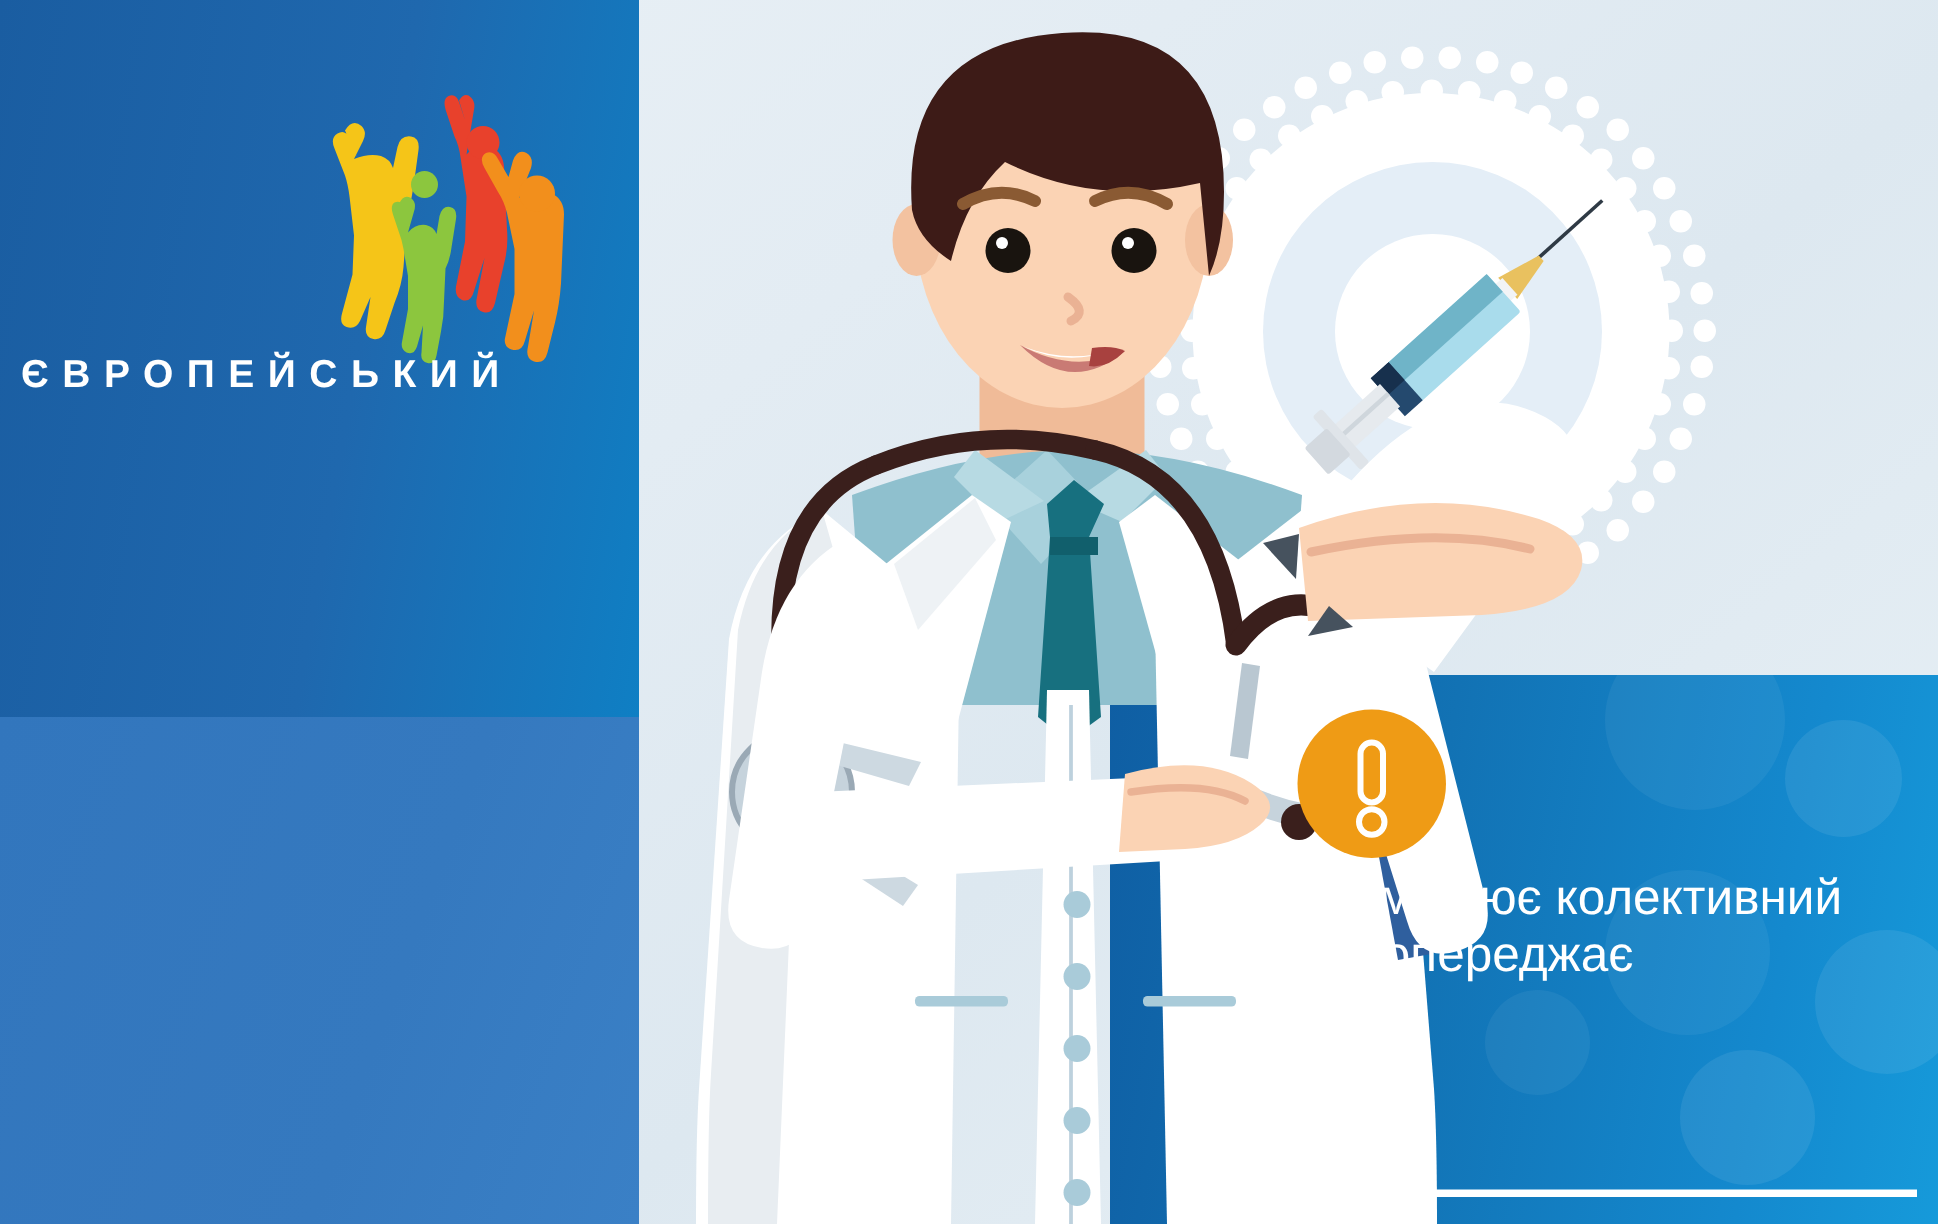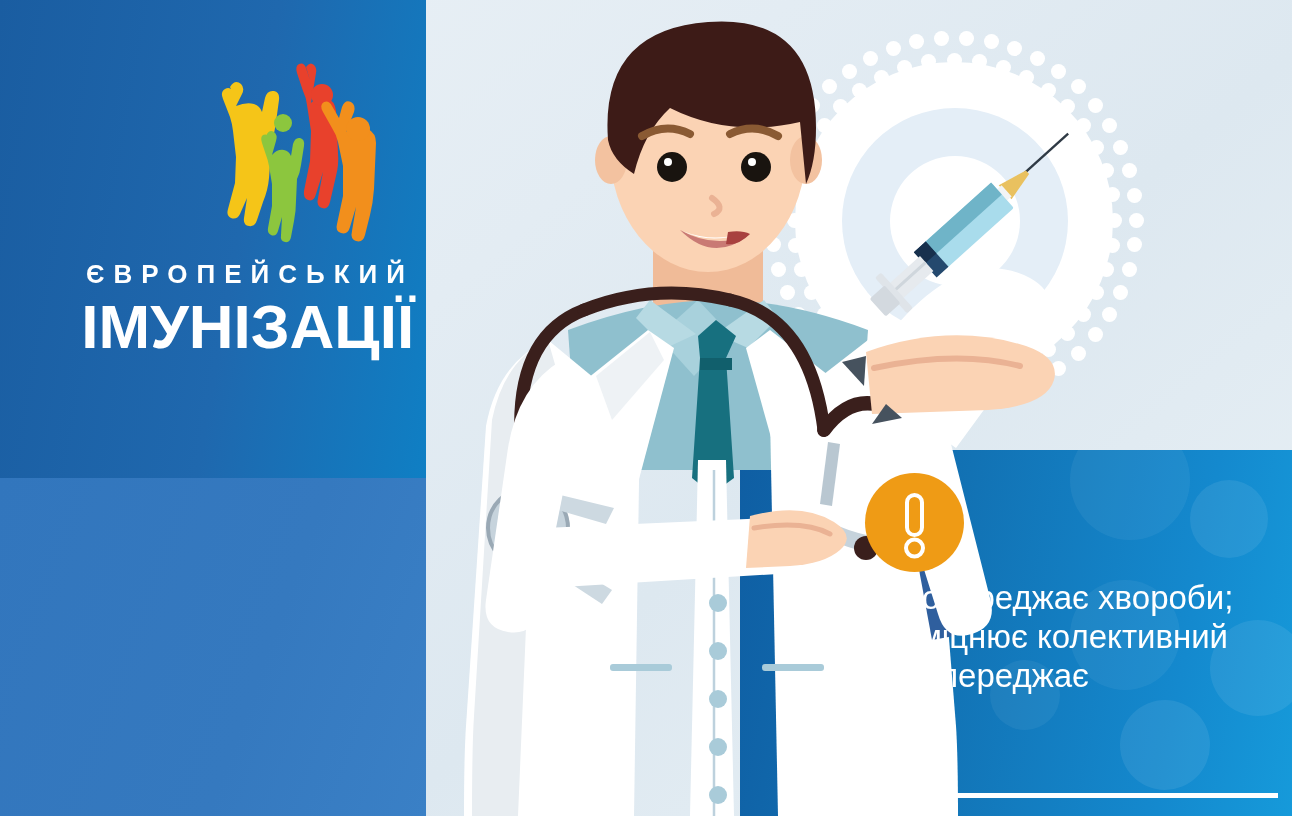--- a/index.html
+++ b/index.html
@@ -41,21 +41,21 @@
   }
   .left-panel-lower{
     position:absolute;left:0;top:478px;width:426px;height:338px;
     background:linear-gradient(110deg,#3276bd 0%,#3579bf 60%,#3a80c6 100%);
   }
 
   
   .logo{position:absolute;left:200px;top:55px;width:190px;height:200px;}
   .logo svg{display:block;width:190px;height:200px;}
 
-  .title-block{position:absolute;left:14px;top:261px;width:400px;text-align:right;}
+  .title-block{position:absolute;left:14px;top:236px;width:400px;}
   .kicker{
     color:#ffffff;font-size:26px;font-weight:bold;letter-spacing:9px;
     line-height:1;white-space:nowrap;
   }
   .title-main{
     color:#ffffff;font-weight:bold;font-size:62px;line-height:0.97;
     letter-spacing:0px;margin-top:10px;white-space:nowrap;
   }
   .title-main .l2{display:block;margin-top:4px;}
 
@@ -274,21 +274,20 @@
       <g fill="#f28f1c">
         <path d="M142 52 q3 -8 9 -5 q5 3 3 10 l-8 20 q12 -8 22 -3 q8 4 8 14 l-2 46 q-1 14 -4 26 l-5 20 q-2 8 -9 6 q-6 -2 -4 -10 l4 -24 l-6 20 q-2 8 -9 6 q-6 -2 -4 -9 l6 -28 l0 -30 l-5 -24 q-2 -8 -6 -14 l-9 -16 q-4 -7 1 -10 q5 -2 8 4 l7 12 z"></path>
         <circle cx="158" cy="74" r="12"></circle>
       </g>
     </svg>
   </div>
 
   <div class="title-block">
     <div class="kicker">ЄВРОПЕЙСЬКИЙ</div>
     <div class="title-main">
-      <span class="l2">ІМУНІЗАЦІЇ</span>
     </div>
   </div>
 
   <div class="right-panel">
     <div class="bub" style="left:330px;top:-30px;width:120px;height:120px;"></div>
     <div class="bub2" style="left:450px;top:30px;width:78px;height:78px;"></div>
     <div class="bub" style="left:330px;top:130px;width:110px;height:110px;"></div>
     <div class="bub2" style="left:470px;top:170px;width:96px;height:96px;"></div>
     <div class="bub" style="left:250px;top:210px;width:70px;height:70px;"></div>
     <div class="bub2" style="left:380px;top:250px;width:90px;height:90px;"></div>
@@ -390,19 +389,18 @@
 
       <path d="M468 352 q84 -30 160 -6 q34 12 28 34 q-8 26 -66 30 l-116 4 z" fill="#fbd3b4"></path>
       <path d="M476 368 q84 -18 146 -2" stroke="#eab294" stroke-width="6" fill="none" stroke-linecap="round"></path>
       <path d="M468 356 l-24 6 l22 24 z" fill="#46525e"></path>
       <path d="M488 404 l-14 20 l30 -6 z" fill="#46525e"></path>
     </svg>
   </div>
 
   <div class="bullets">
     <ul class="b-list" id="bulletList">
-        <li>попереджає хвороби;</li>
         <li>зміцнює колективний попереджає</li>
       </ul>
   </div>
   <div class="rule"></div>
 
 </div>
 
 </body></html>

